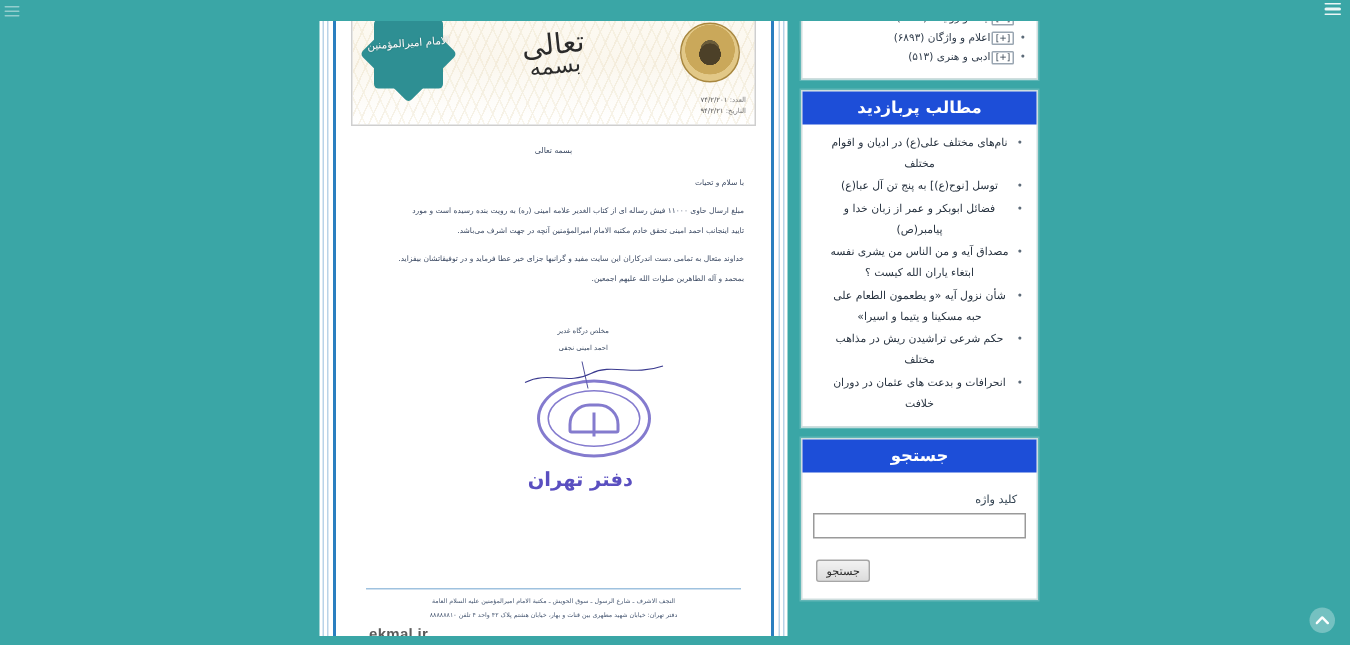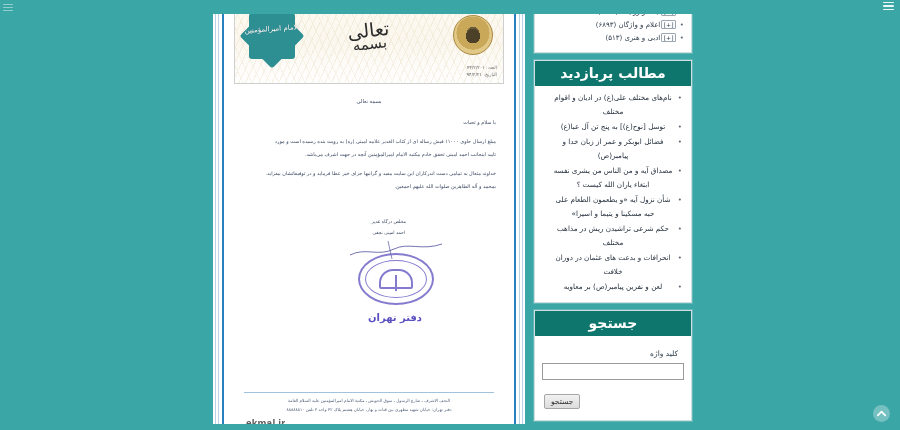--- a/index.html
+++ b/index.html
@@ -240,21 +240,21 @@
     content: "";
     position: absolute;
     left: 50%; top: 4px;
     transform: translateX(-50%);
     width: 2px; height: 16px;
     background: #6a5fc4;
   }
   .stamp-caption {
     position: absolute;
     top: 90px; right: 74px;
-    font-size: 10px;
+    font-size: 13px;
     color: #5a4fc0;
     font-weight: bold;
     letter-spacing: .4px;
   }
 
   
   .letter-footer {
     position: absolute;
     bottom: 16px;
     left: 18px; right: 18px;
@@ -284,24 +284,24 @@
     width: 158px;
     direction: rtl;
   }
   .card {
     background: #ffffff;
     border: 1px solid #cfdede;
     margin-bottom: 7px;
     box-shadow: 0 0 0 1px rgba(255,255,255,.2);
   }
   .card-head {
-    background: #0f766e;
+    background: #1d4ed8;
     color: #ffffff;
     text-align: center;
-    font-size: 14px;
+    font-size: 11px;
     padding: 4px 0 5px 0;
     font-weight: bold;
     letter-spacing: .2px;
   }
   .card-body { padding: 5px 7px 7px 7px; }
 
   ul.cat-list, ul.pop-list {
     list-style: none;
     margin: 0; padding: 0;
   }
@@ -500,21 +500,20 @@
       <div class="card-head">مطالب پربازدید</div>
       <div class="card-body">
         <ul class="pop-list">
           <li>نام‌های مختلف علی(ع) در ادیان و اقوام مختلف</li>
           <li>توسل [نوح(ع)] به پنج تن آل عبا(ع)</li>
           <li>فضائل ابوبکر و عمر از زبان خدا و پیامبر(ص)</li>
           <li>مصداق آیه و من الناس من یشری نفسه ابتغاء یاران الله کیست ؟</li>
           <li>شأن نزول آیه «و یطعمون الطعام علی حبه مسکینا و یتیما و اسیرا»</li>
           <li>حکم شرعی تراشیدن ریش در مذاهب مختلف</li>
           <li>انحرافات و بدعت های عثمان در دوران خلافت</li>
-          <li>لعن و نفرین پیامبر(ص) بر معاویه</li>
         </ul>
       </div>
     </div>
 
     <div class="card">
       <div class="card-head">جستجو</div>
       <div class="card-body">
         <div class="search-label">کلید واژه</div>
         <input class="search-input" type="text" placeholder="" style="">
         <div class="search-btn-row">

